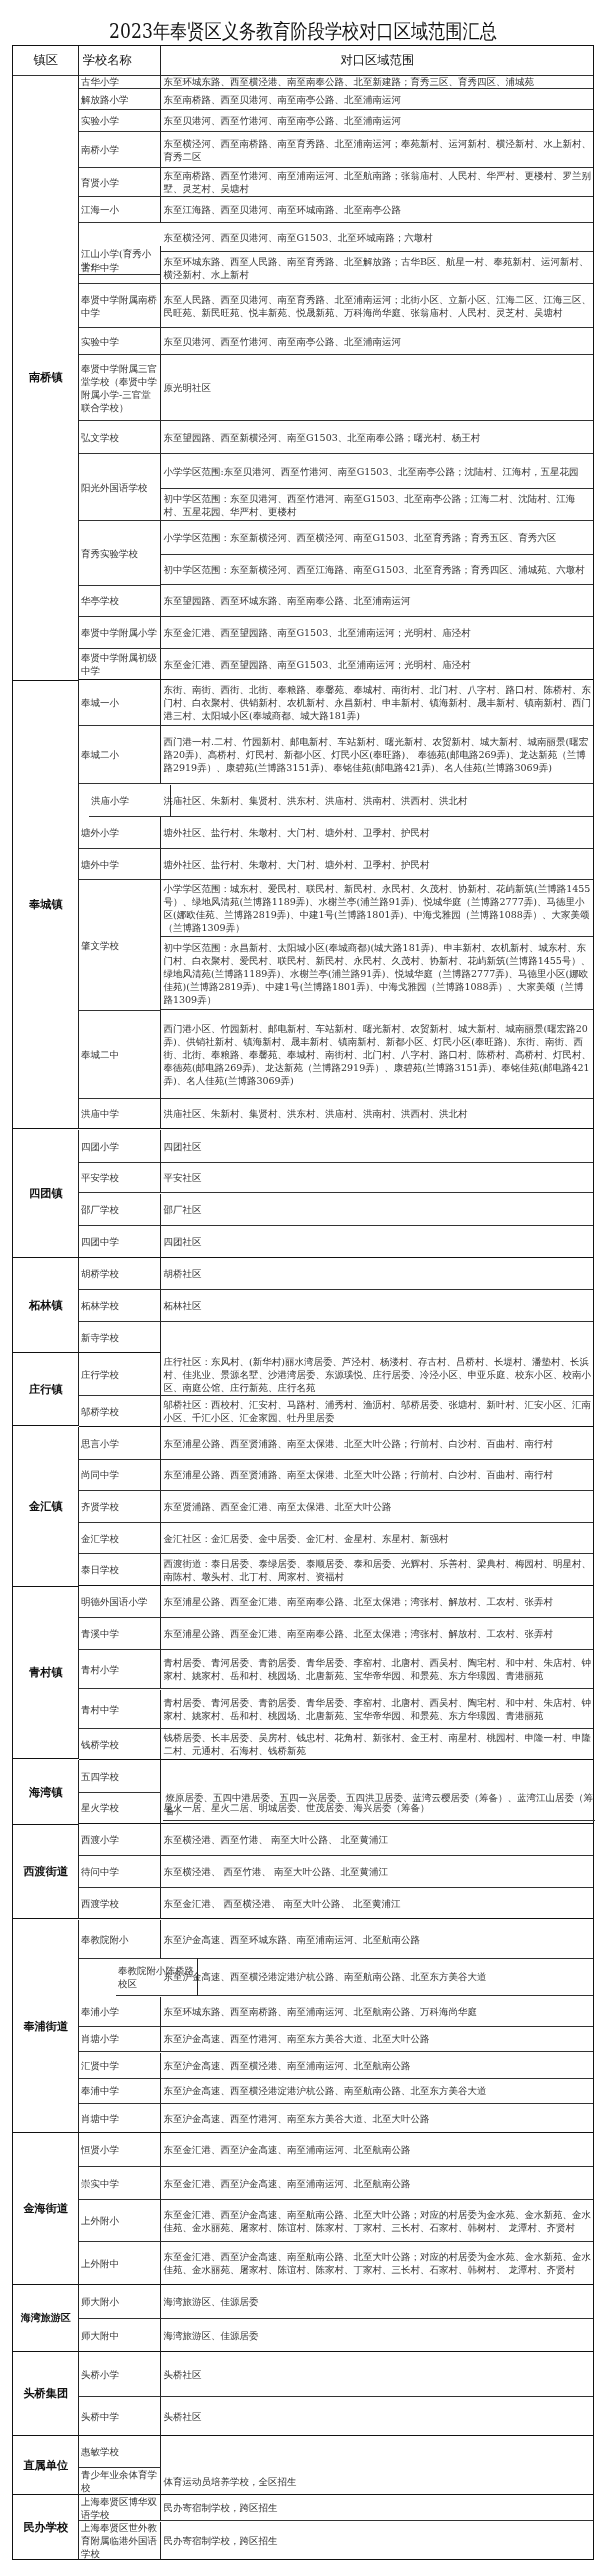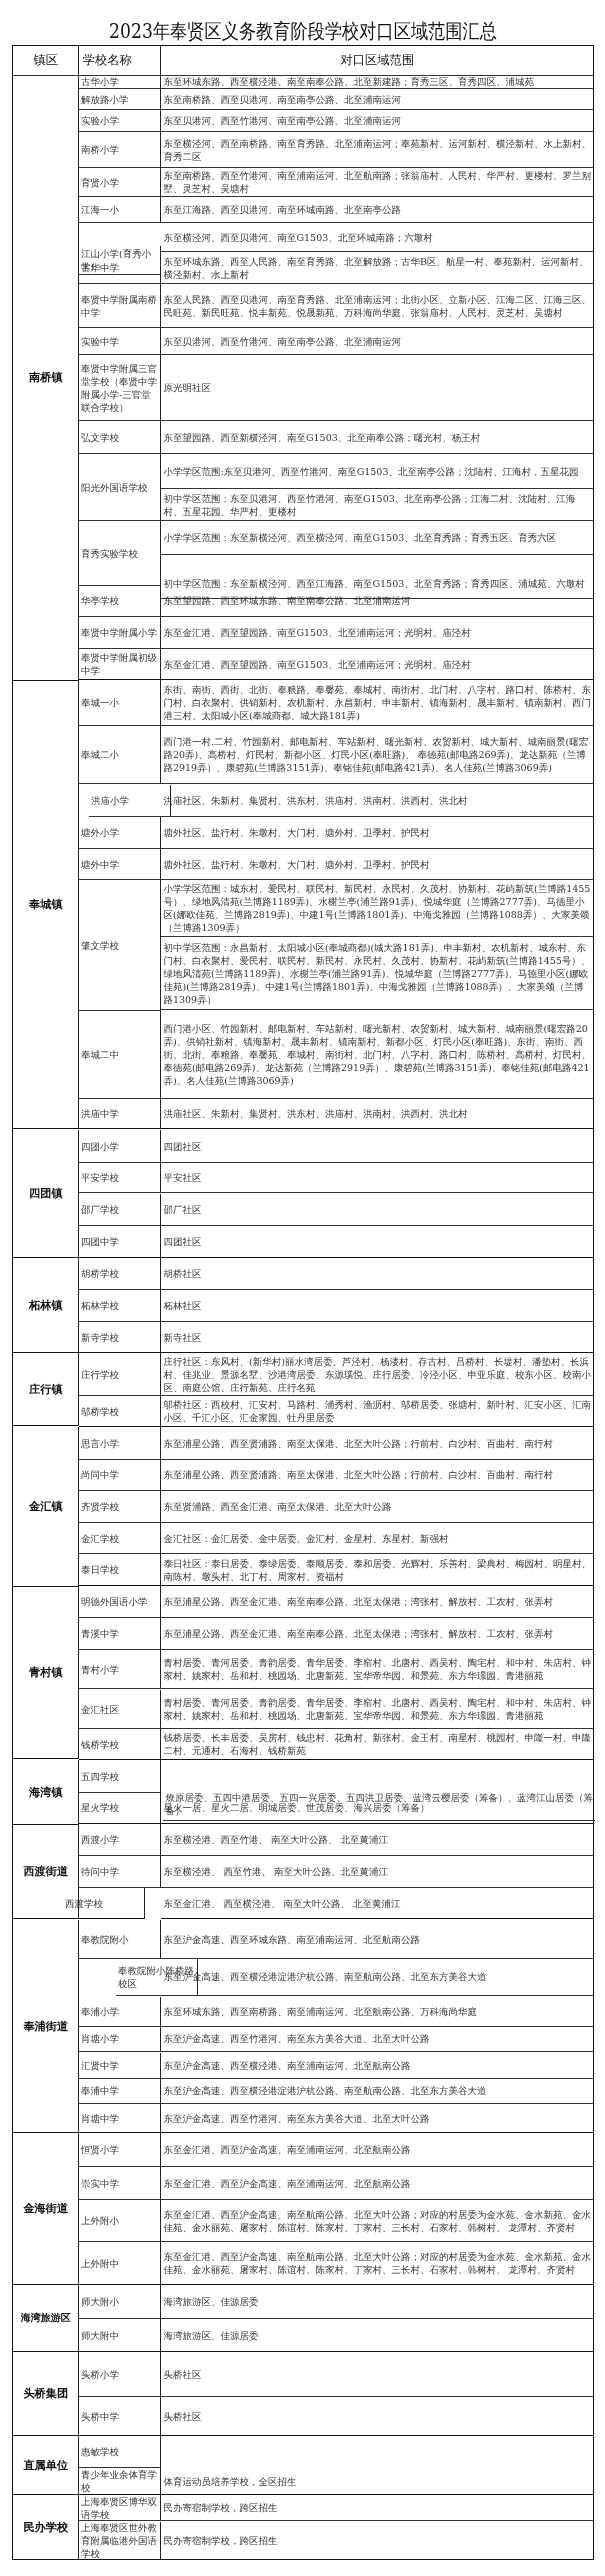--- a/index.html
+++ b/index.html
@@ -114,21 +114,21 @@
     </div>
     <div class="cell area" style="left: 148px; top: 443px; width: 432px; height: 32px;">
       <span class="txt">初中学区范围：东至贝港河、西至竹港河、南至G1503、北至南亭公路；江海二村、沈陆村、江海村、五星花园、华严村、更楼村</span>
     </div>
     <div class="cell school" style="left: 66px; top: 408px; width: 82px; height: 67px;">
       <span class="txt">阳光外国语学校</span>
     </div>
     <div class="cell area" style="left: 148px; top: 475px; width: 432px; height: 34px;">
       <span class="txt">小学学区范围：东至新横泾河、西至横泾河、南至G1503、北至育秀路；育秀五区、育秀六区</span>
     </div>
-    <div class="cell area" style="left: 148px; top: 508px; width: 432px; height: 31px; margin-top: 14px;">
+    <div class="cell area" style="left: 148px; top: 508px; width: 432px; height: 31px;">
       <span class="txt">初中学区范围：东至新横泾河、西至江海路、南至G1503、北至育秀路；育秀四区、浦城苑、六墩村</span>
     </div>
     <div class="cell school" style="left: 66px; top: 475px; width: 82px; height: 65px;">
       <span class="txt">育秀实验学校</span>
     </div>
     <div class="cell area" style="left: 148px; top: 539px; width: 432px; height: 32px;">
       <span class="txt">东至望园路、西至环城东路、南至南奉公路、北至浦南运河</span>
     </div>
     <div class="cell school" style="left: 66px; top: 539px; width: 82px; height: 32px;">
       <span class="txt">华亭学校</span>
@@ -234,23 +234,20 @@
     </div>
     <div class="cell school" style="left: 66px; top: 1212px; width: 82px; height: 32px;">
       <span class="txt">胡桥学校</span>
     </div>
     <div class="cell area" style="left: 148px; top: 1244px; width: 432px; height: 32px;">
       <span class="txt">柘林社区</span>
     </div>
     <div class="cell school" style="left: 66px; top: 1244px; width: 82px; height: 32px;">
       <span class="txt">柘林学校</span>
     </div>
-    <div class="cell area" style="left: 148px; top: 1276px; width: 432px; height: 31px; border-bottom: 1.7px solid rgb(17, 17, 17);">
-      <span class="txt">新寺社区</span>
-    </div>
     <div class="cell school" style="left: 66px; top: 1276px; width: 82px; height: 31px; border-bottom: 1.7px solid rgb(17, 17, 17);">
       <span class="txt">新寺学校</span>
     </div>
     <div class="cell district" style="left: 0px; top: 1212px; width: 66px; height: 95px;">
       <span class="txt" style="text-align: center; font-size: 11.2px;">柘林镇</span>
     </div>
     <div class="cell area" style="left: 148px; top: 1307px; width: 432px; height: 43px;">
       <span class="txt">庄行社区：东风村、(新华村)丽水湾居委、芦泾村、杨溇村、存古村、吕桥村、长堤村、潘垫村、长浜村、佳兆业、景源名墅、沙港湾居委、东源璞悦、庄行居委、冷泾小区、申亚乐庭、校东小区、校南小区、南庭公馆、庄行新苑、庄行名苑</span>
     </div>
     <div class="cell school" style="left: 66px; top: 1307px; width: 82px; height: 43px;">
@@ -283,21 +280,21 @@
     <div class="cell school" style="left: 66px; top: 1445px; width: 82px; height: 32px;">
       <span class="txt">齐贤学校</span>
     </div>
     <div class="cell area" style="left: 148px; top: 1477px; width: 432px; height: 31px;">
       <span class="txt">金汇社区：金汇居委、金中居委、金汇村、金星村、东星村、新强村</span>
     </div>
     <div class="cell school" style="left: 66px; top: 1477px; width: 82px; height: 31px;">
       <span class="txt">金汇学校</span>
     </div>
     <div class="cell area" style="left: 148px; top: 1508px; width: 432px; height: 32px; border-bottom: 1.7px solid rgb(17, 17, 17);">
-      <span class="txt">泰日社区：泰日居委、泰绿居委、泰顺居委、泰和居委、光辉村、乐善村、梁典村、梅园村、明星村、南陈村、墩头村、北丁村、周家村、资福村</span>
+      <span class="txt">西渡街道：泰日居委、泰绿居委、泰顺居委、泰和居委、光辉村、乐善村、梁典村、梅园村、明星村、南陈村、墩头村、北丁村、周家村、资福村</span>
     </div>
     <div class="cell school" style="left: 66px; top: 1508px; width: 82px; height: 32px; border-bottom: 1.7px solid rgb(17, 17, 17);">
       <span class="txt">泰日学校</span>
     </div>
     <div class="cell district" style="left: 0px; top: 1381px; width: 66px; height: 160px;">
       <span class="txt" style="text-align: center; font-size: 11.2px;">金汇镇</span>
     </div>
     <div class="cell area" style="left: 148px; top: 1540px; width: 432px; height: 32px;">
       <span class="txt">东至浦星公路、西至金汇港、南至南奉公路、北至太保港；湾张村、解放村、工农村、张弄村</span>
     </div>
@@ -313,21 +310,21 @@
     <div class="cell area" style="left: 148px; top: 1604px; width: 432px; height: 39px;">
       <span class="txt">青村居委、青河居委、青韵居委、青华居委、李窑村、北唐村、西吴村、陶宅村、和中村、朱店村、钟家村、姚家村、岳和村、桃园场、北唐新苑、宝华帝华园、和景苑、东方华璟园、青港丽苑</span>
     </div>
     <div class="cell school" style="left: 66px; top: 1604px; width: 82px; height: 39px;">
       <span class="txt">青村小学</span>
     </div>
     <div class="cell area" style="left: 148px; top: 1644px; width: 432px; height: 39px;">
       <span class="txt">青村居委、青河居委、青韵居委、青华居委、李窑村、北唐村、西吴村、陶宅村、和中村、朱店村、钟家村、姚家村、岳和村、桃园场、北唐新苑、宝华帝华园、和景苑、东方华璟园、青港丽苑</span>
     </div>
     <div class="cell school" style="left: 66px; top: 1644px; width: 82px; height: 39px;">
-      <span class="txt">金汇社区</span>
+      <span class="txt">青村中学</span>
     </div>
     <div class="cell area" style="left: 148px; top: 1683px; width: 432px; height: 31px; border-bottom: 1.7px solid rgb(17, 17, 17);">
       <span class="txt">钱桥居委、长丰居委、吴房村、钱忠村、花角村、新张村、金王村、南星村、桃园村、申隆一村、申隆二村、元通村、石海村、钱桥新苑</span>
     </div>
     <div class="cell school" style="left: 66px; top: 1683px; width: 82px; height: 31px; border-bottom: 1.7px solid rgb(17, 17, 17);">
       <span class="txt">钱桥学校</span>
     </div>
     <div class="cell district" style="left: 0px; top: 1540px; width: 66px; height: 173px;">
       <span class="txt" style="text-align: center; font-size: 11.2px;">青村镇</span>
     </div>
@@ -354,21 +351,21 @@
     </div>
     <div class="cell area" style="left: 148px; top: 1810px; width: 432px; height: 32px;">
       <span class="txt">东至横泾港、 西至竹港、 南至大叶公路、北至黄浦江</span>
     </div>
     <div class="cell school" style="left: 66px; top: 1810px; width: 82px; height: 32px;">
       <span class="txt">待问中学</span>
     </div>
     <div class="cell area" style="left: 148px; top: 1842px; width: 432px; height: 31px; border-bottom: 1.7px solid rgb(17, 17, 17);">
       <span class="txt">东至金汇港、 西至横泾港、 南至大叶公路、 北至黄浦江</span>
     </div>
-    <div class="cell school" style="left: 50px; top: 1842px; width: 82px; height: 31px; border-bottom: 1.7px solid rgb(17, 17, 17);">
+    <div class="cell school" style="left: 66px; top: 1842px; width: 82px; height: 31px; border-bottom: 1.7px solid rgb(17, 17, 17);">
       <span class="txt">西渡学校</span>
     </div>
     <div class="cell district" style="left: 0px; top: 1778px; width: 66px; height: 95px;">
       <span class="txt" style="text-align: center; font-size: 11.2px;">西渡街道</span>
     </div>
     <div class="cell area" style="left: 148px; top: 1874px; width: 432px; height: 39px;">
       <span class="txt">东至沪金高速、西至环城东路、南至浦南运河、北至航南公路</span>
     </div>
     <div class="cell school" style="left: 66px; top: 1874px; width: 82px; height: 39px;">
       <span class="txt">奉教院附小</span>

